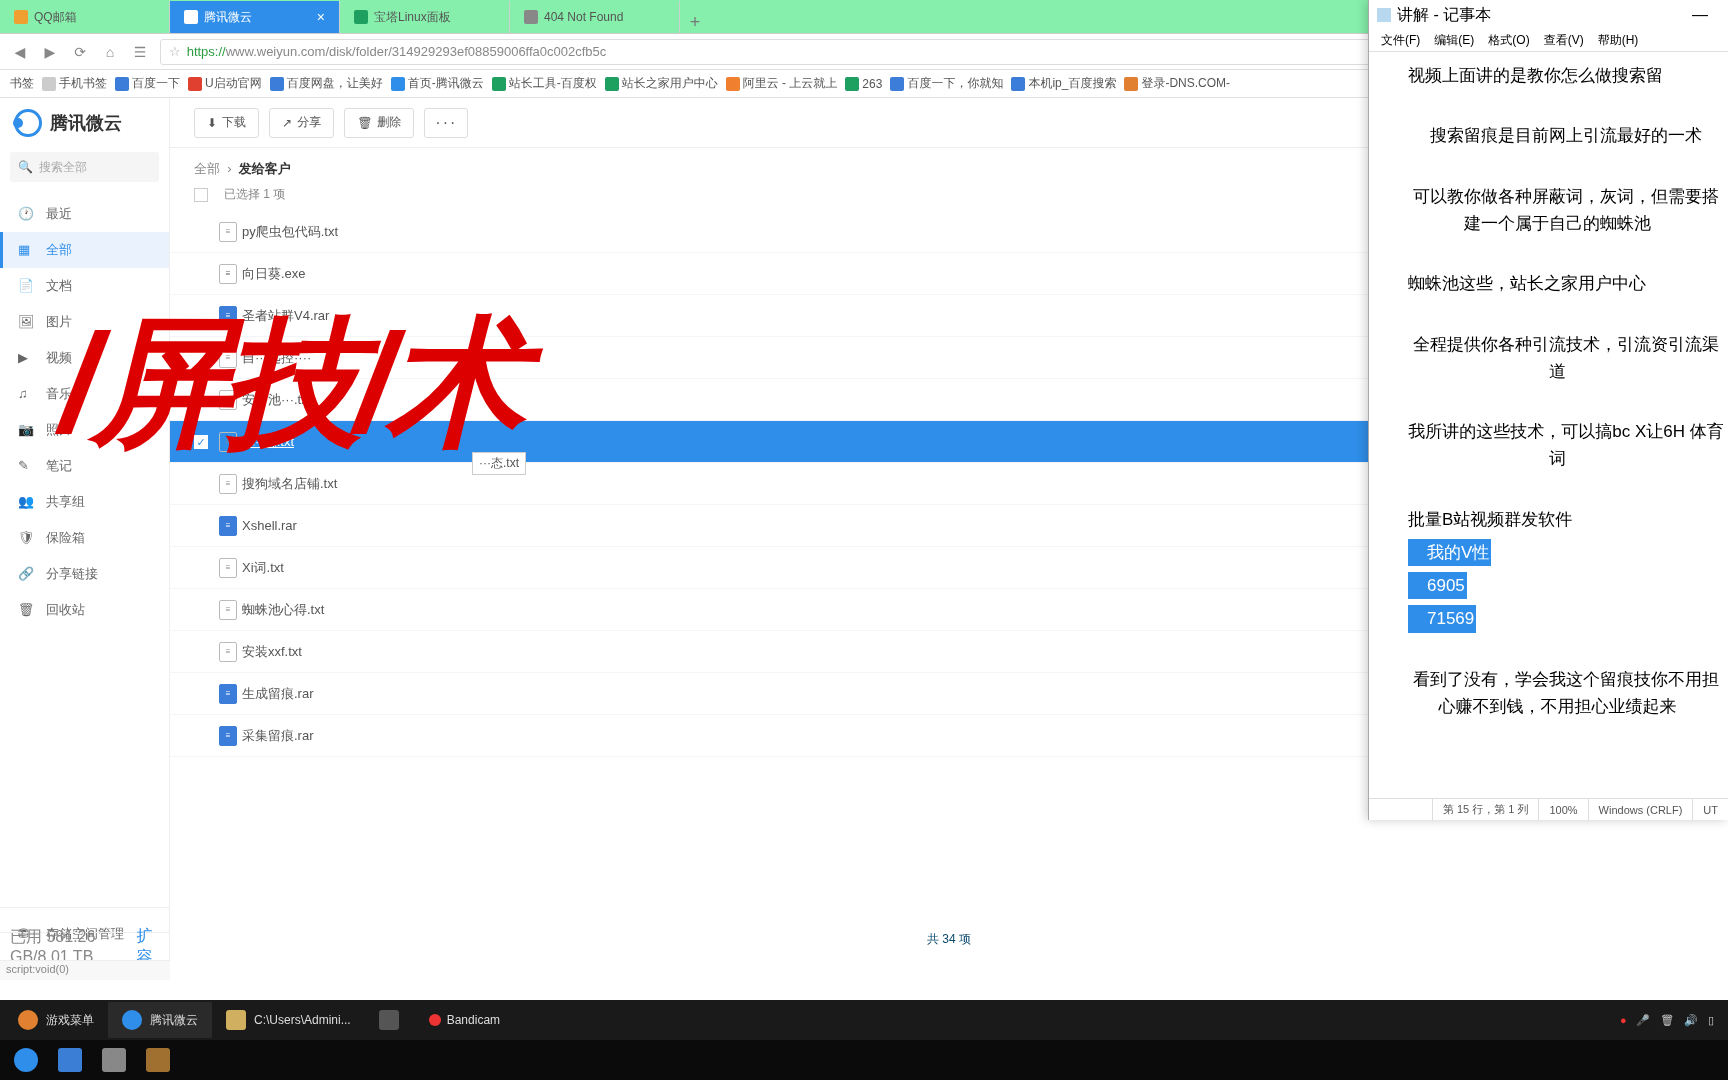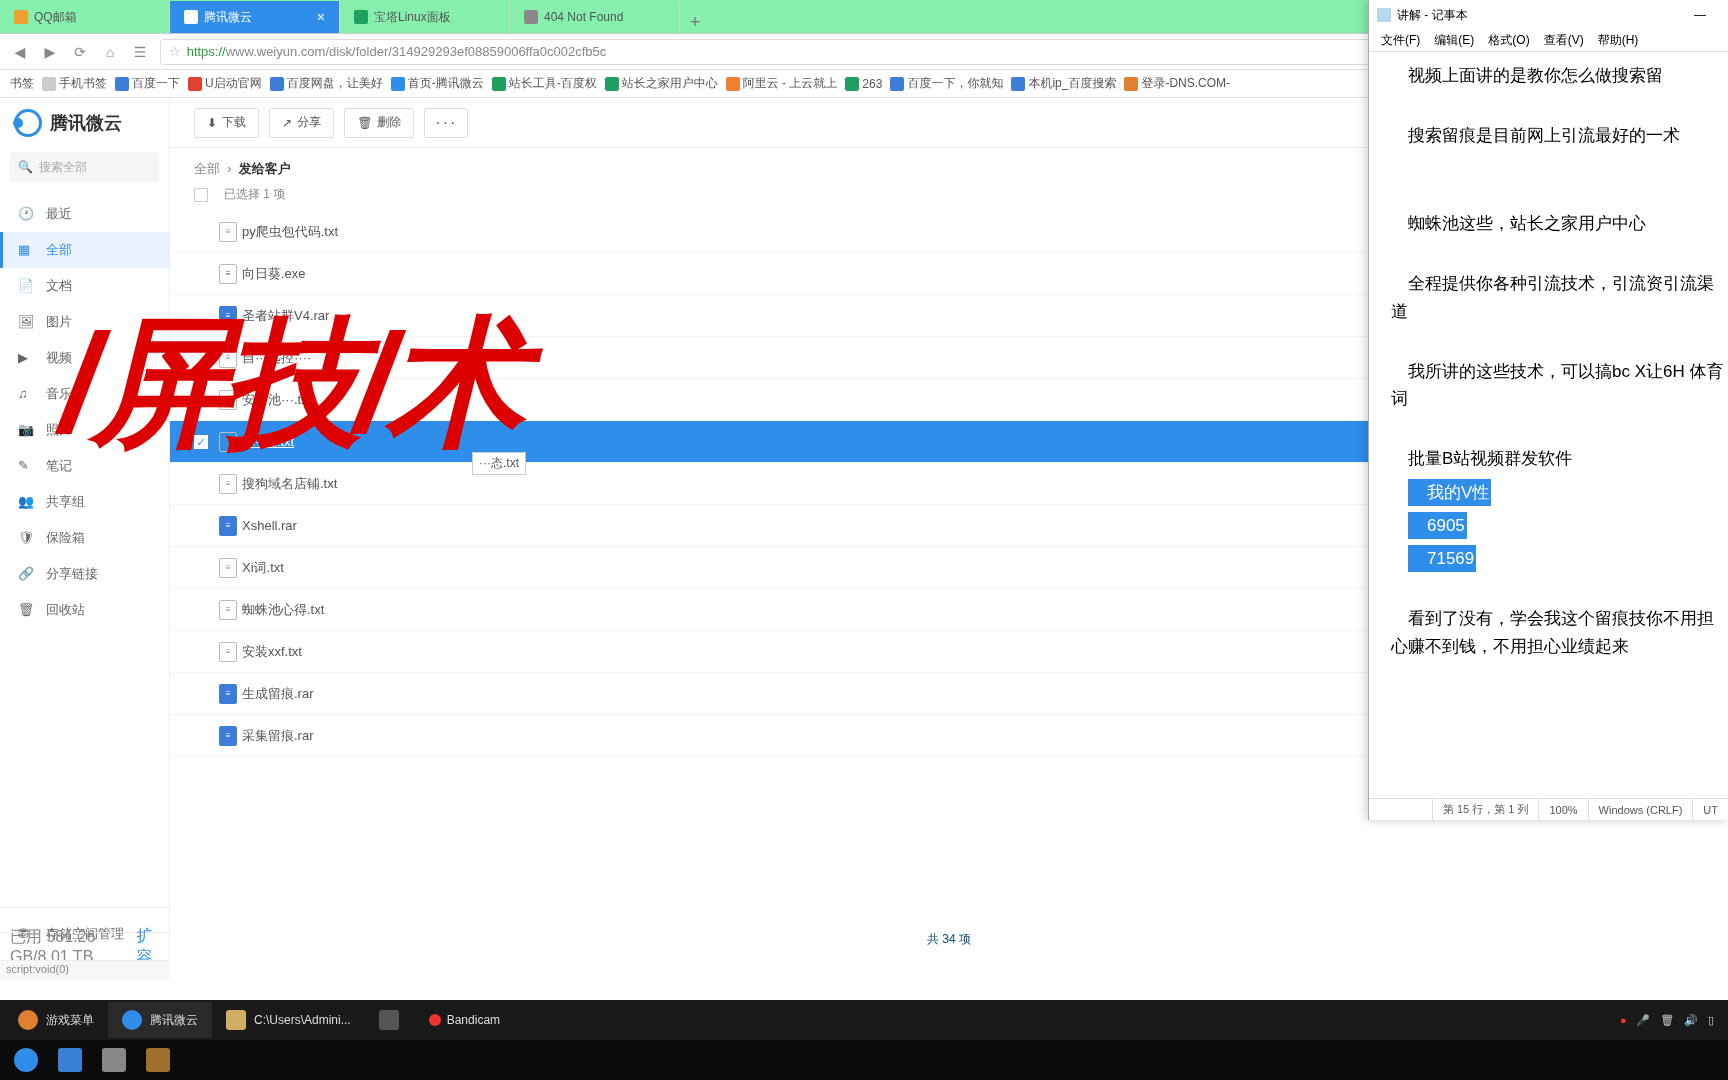--- a/index.html
+++ b/index.html
@@ -63,28 +63,28 @@
 .fi.rar { background: #3b7dd8; border-color: #3b7dd8; color: #fff; }
 .file-name { flex: 1; }
 .file-date { width: 180px; color: inherit; text-align: left; }
 .file-size { width: 80px; text-align: right; }
 .file-footer { text-align: center; font-size: 12px; color: #0c4a6e; padding: 12px 0; }
 
 .tooltip { position: absolute; left: 302px; top: 354px; background: #fff; border: 1px solid #ccc; padding: 2px 6px; font-size: 12px; color: #555; z-index: 50; }
 
 
 .notepad { position: absolute; right: 0; top: 0; width: 360px; height: 820px; background: #fff; border-left: 1px solid #aaa; box-shadow: -2px 0 10px rgba(0,0,0,0.2); display: flex; flex-direction: column; z-index: 100; }
-.np-title { height: 30px; display: flex; align-items: center; padding: 4px 8px; font-size: 12px; gap: 6px; }
+.np-title { height: 30px; display: flex; align-items: center; padding: 4px 8px; font-size: 16px; gap: 6px; }
 .np-title-icon { width: 14px; height: 14px; background: #b8d8f0; display: inline-block; }
 .np-min { margin-left: auto; width: 40px; text-align: center; cursor: pointer; }
 .np-menu { height: 22px; display: flex; align-items: center; padding: 0 6px; gap: 2px; font-size: 12px; border-bottom: 1px solid #e0e0e0; }
 .np-menu span { padding: 2px 6px; cursor: pointer; }
 .np-body { flex: 1; padding: 10px 4px 10px 22px; font-size: 17px; line-height: 1.6; overflow: hidden; }
 .np-body p { margin-bottom: 6px; text-indent: 1em; }
-.np-body p.noindent { text-indent: 0; }
+.np-body p.noindent { text-indent: 0; text-align: center; }
 .np-hl { background: #2f8ee9; color: #fff; padding: 0 2px; display: inline-block; }
 .np-status { height: 22px; border-top: 1px solid #ddd; display: flex; align-items: center; font-size: 11px; color: #555; }
 .np-status > div { border-left: 1px solid #ddd; padding: 0 10px; height: 100%; display: flex; align-items: center; }
 
 
 .storage-bar { position: absolute; bottom: 120px; left: 0; width: 170px; height: 28px; border-top: 1px solid #eee; font-size: 16px; color: #888; display: flex; align-items: center; justify-content: space-between; padding: 0 10px; }
 .status-strip { position: absolute; bottom: 100px; left: 0; width: 170px; height: 20px; font-size: 11px; color: #888; padding: 2px 6px; border-top: 1px solid #eee; background:#f8f8f8; }
 
 
 .overlay-text { position: absolute; left: 60px; top: 290px; font-size: 140px; font-weight: bold; color: #d00; font-style: italic; letter-spacing: -8px; z-index: 60; pointer-events: none; font-family: "SimHei", sans-serif; }
@@ -432,21 +432,21 @@
   <div class="np-menu">
     <span>文件(F)</span>
     <span>编辑(E)</span>
     <span>格式(O)</span>
     <span>查看(V)</span>
     <span>帮助(H)</span>
   </div>
   <div class="np-body">
     <p>视频上面讲的是教你怎么做搜索留</p><br>
     <p class="noindent"><span style="display:inline-block;text-indent:1em">搜索留痕是目前网上引流最好的一术</span></p><br>
-    <br>
+    <p class="noindent"><span style="display:inline-block;text-indent:1em">可以教你做各种屏蔽词，灰词，但需要搭建一个属于自己的蜘蛛池</span></p><br>
     <p>蜘蛛池这些，站长之家用户中心</p><br>
     <p class="noindent"><span style="display:inline-block;text-indent:1em">全程提供你各种引流技术，引流资引流渠道</span></p><br>
     <p class="noindent"><span style="display:inline-block;text-indent:1em">我所讲的这些技术，可以搞bc   X让6H  体育词</span></p><br>
     <p>批量B站视频群发软件</p>
     <p><span class="np-hl">我的V性</span></p>
     <p><span class="np-hl">6905</span></p>
     <p><span class="np-hl">71569</span></p><br>
     <p class="noindent"><span style="display:inline-block;text-indent:1em">看到了没有，学会我这个留痕技你不用担心赚不到钱，不用担心业绩起来</span></p>
   </div>
   <div class="np-status">

